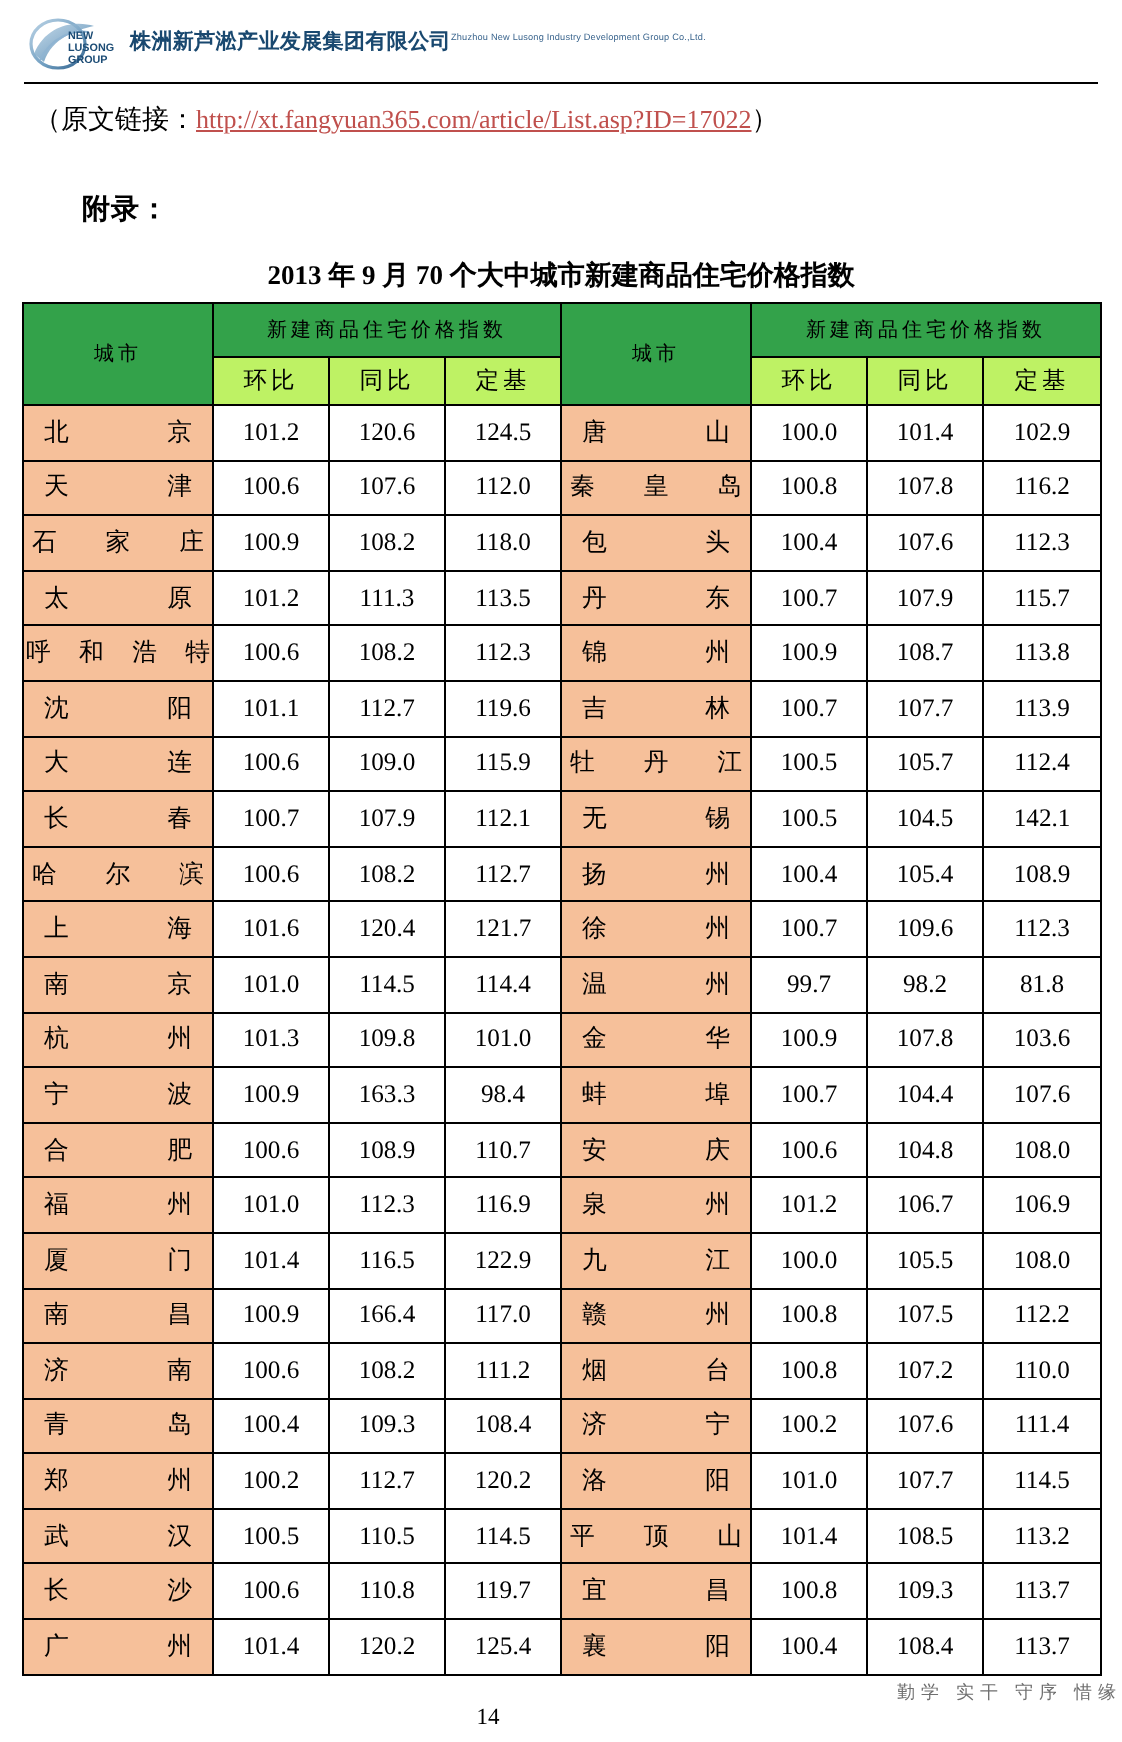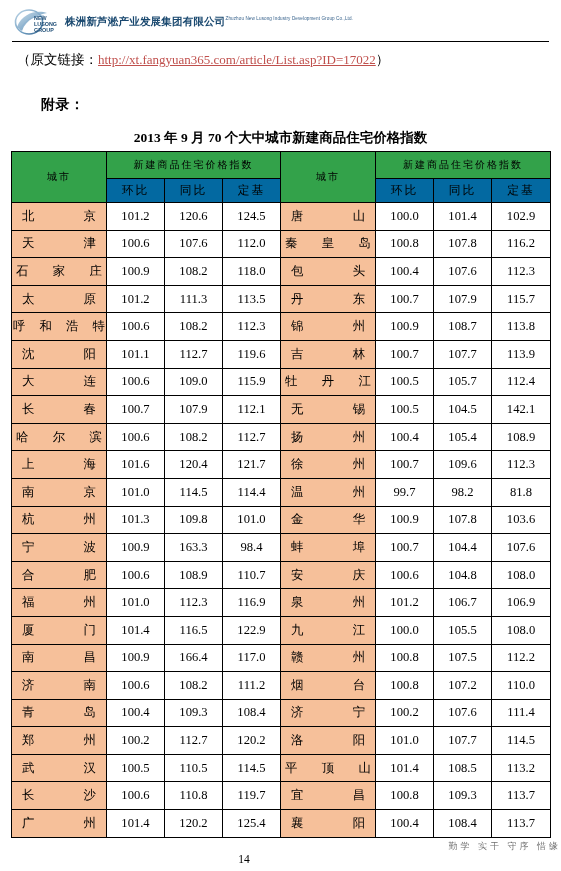--- a/index.html
+++ b/index.html
@@ -121,21 +121,21 @@
   }
   
   .hdr {
     background: #33A24A;
     color: #000000;
     font-size: 10px;
     letter-spacing: 2px;
     height: 26px;
   }
   .hdr-sub {
-    background: #0369a1;
+    background: #bef264;
     color: #000000;
     font-size: 11.8px;
     letter-spacing: 2px;
     height: 23px;
   }
   
   .city {
     background: #F6C09A;
     color: #000000;
     font-size: 12.4px;

